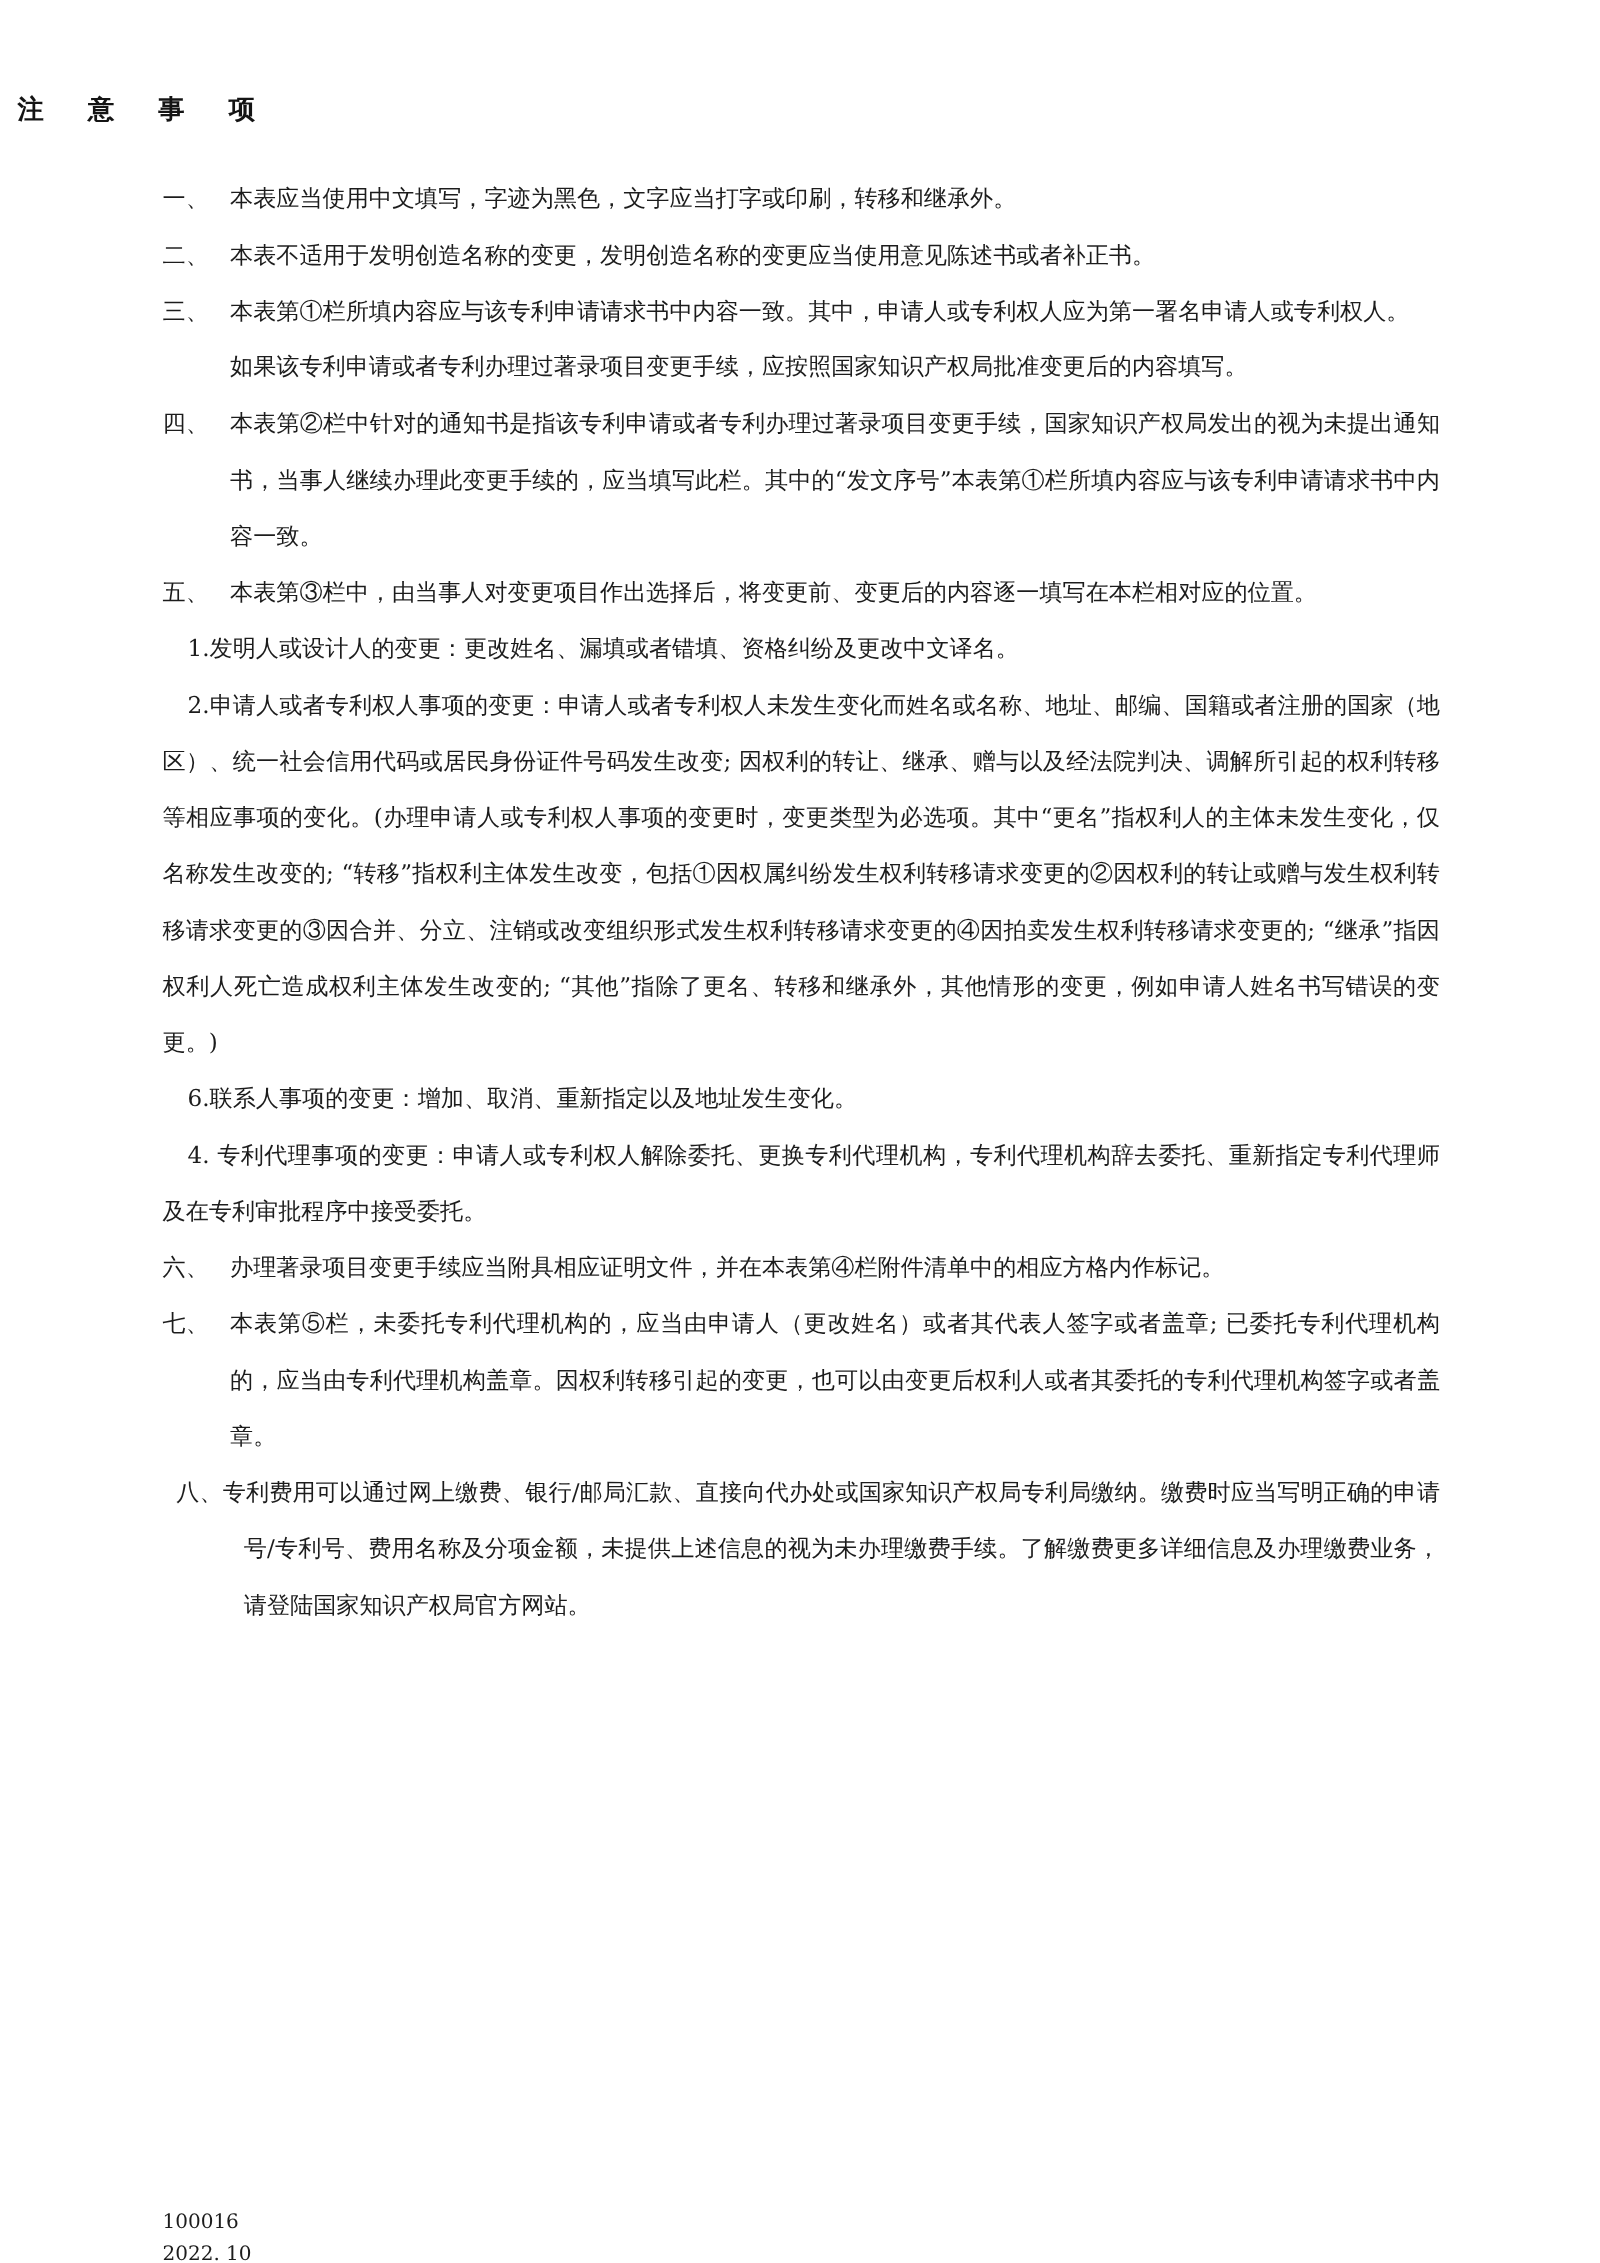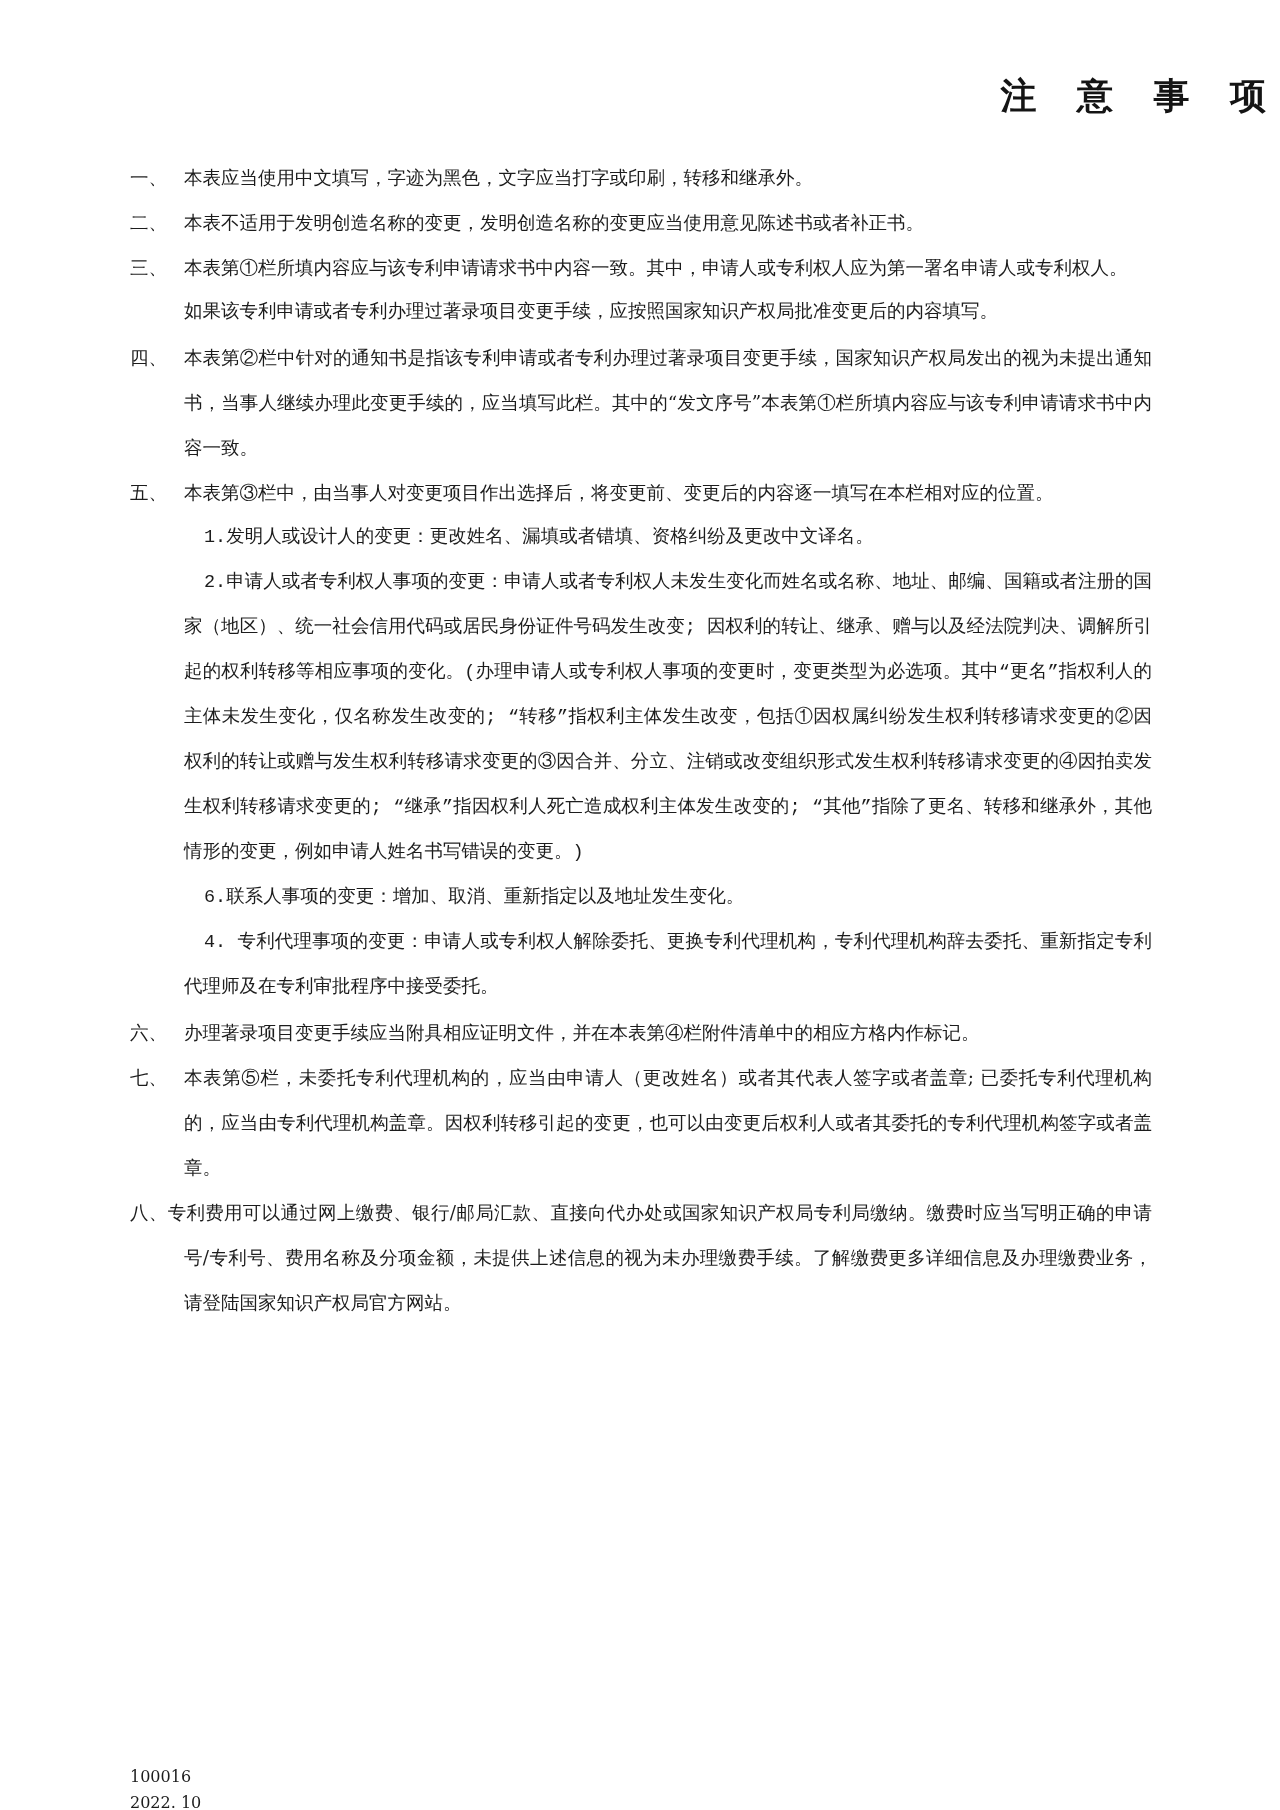--- a/index.html
+++ b/index.html
@@ -16,22 +16,22 @@
     overflow: hidden;
   }
   .page {
     width: 1280px;
     height: 1810px;
     box-sizing: border-box;
     padding: 0;
     position: relative;
   }
   .doc-title {
-    text-align: right;
-    font-size: 36px;
+    text-align: left;
+    font-size: 21px;
     font-weight: 700;
     letter-spacing: 14px;
     text-indent: 14px;
     margin: 74px 0 0 0;
     line-height: 1.2;
     color: #141414;
   }
   .body-block {
     margin: 38px 128px 0 130px;
     font-size: 18.5px;
@@ -57,32 +57,31 @@
     text-align: justify;
     text-justify: inter-ideograph;
   }
   
   .clause.indent-cont .text {
     text-indent: 0;
     font-family: Liberation Mono, monospace;
   }
   
   .subitem {
-    margin-left: 54px;
     text-indent: 20px;
     text-align: justify;
     text-justify: inter-ideograph;
-    font-family: Liberation Mono, monospace;
   }
   
   .clause-inline {
     padding-left: 54px;
     text-indent: -54px;
     text-align: justify;
     text-justify: inter-ideograph;
+    margin-left: 11px;
   }
   .footer {
     position: absolute;
     left: 130px;
     bottom: 68px;
     font-size: 16px;
     line-height: 26px;
     color: #1c1c1c;
     font-family: "DejaVu Serif", "Liberation Serif", serif;
   }

